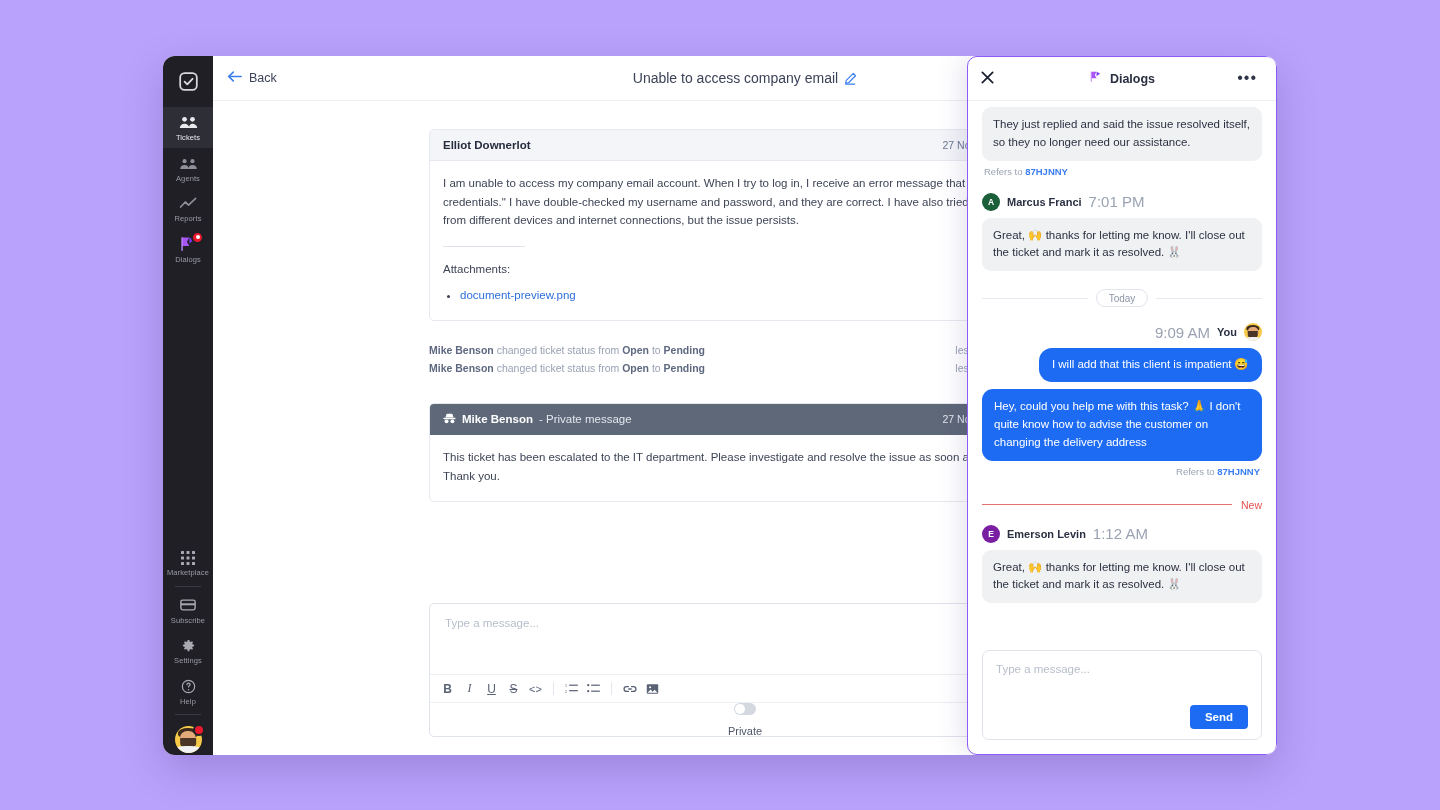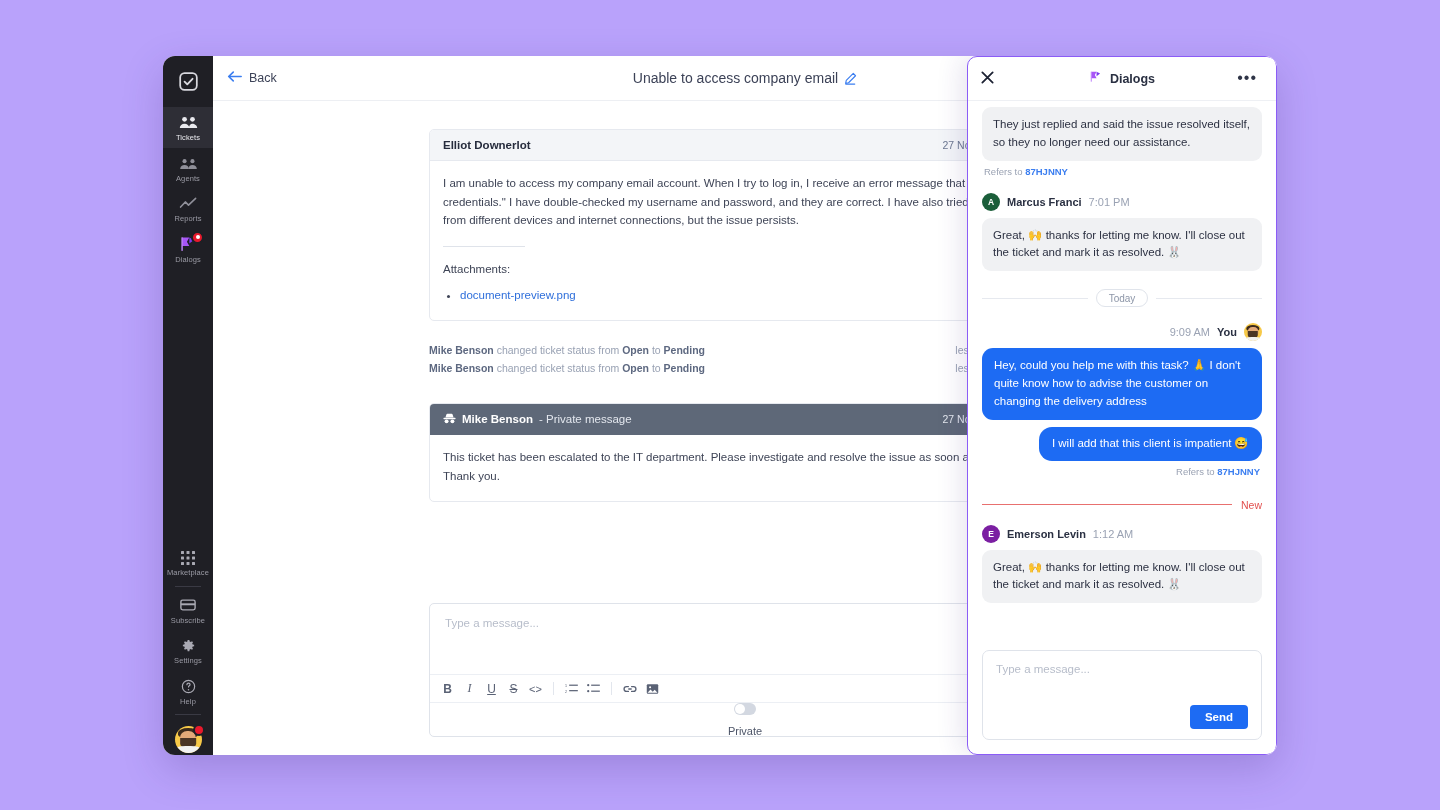--- a/index.html
+++ b/index.html
@@ -274,21 +274,21 @@
   .msg-head {
     display:flex; align-items:center; gap:7px;
     margin: 16px 0 7px;
   }
   .av {
     width:18px;height:18px;border-radius:50%;
     display:flex;align-items:center;justify-content:center;
     color:#fff;font-size:8.5px;font-weight:bold;flex:0 0 auto;
   }
   .msg-name { font-size: 11px; font-weight: bold; color:#2a3042; }
-  .msg-time { font-size: 11px; color:#9aa2b3; }
+  .msg-time { font-size: 15px; color:#9aa2b3; }
   .day-sep { display:flex; align-items:center; margin: 18px 0 12px; }
   .day-sep .ln { flex:1; height:1px; background:#e6e9ef; }
   .day-sep .pill {
     border:1px solid #e0e4eb; border-radius:11px;
     padding: 2.5px 12px; font-size:10px; color:#8d96a8;
     margin: 0 8px; background:#fff;
   }
   .msg-head-right { justify-content: flex-end; }
   .bubble-out {
     background: #1d6bf3; color:#fff; border-radius: 11px;
@@ -650,22 +650,22 @@
           <span class="av-img">
             <span class="face">
                 <span class="hair"></span>
                 <span class="skin"></span>
                 <span class="beard"></span>
                 <span class="body"></span>
               </span>
           </span>
         </div>
         <div class="out-stack">
+          <div class="bubble-out short">I will add that this client is impatient 😅</div>
           <div class="bubble-out">Hey, could you help me with this task? 🙏 I don't quite know how to advise the customer on changing the delivery address</div>
-          <div class="bubble-out short">I will add that this client is impatient 😅</div>
         </div>
         <div class="refers refers-right">
           <span>Refers to </span><b>87HJNNY</b>
         </div>
 
         <div class="new-sep">
           <span class="ln"></span>
           <span class="tx">New</span>
         </div>
 

